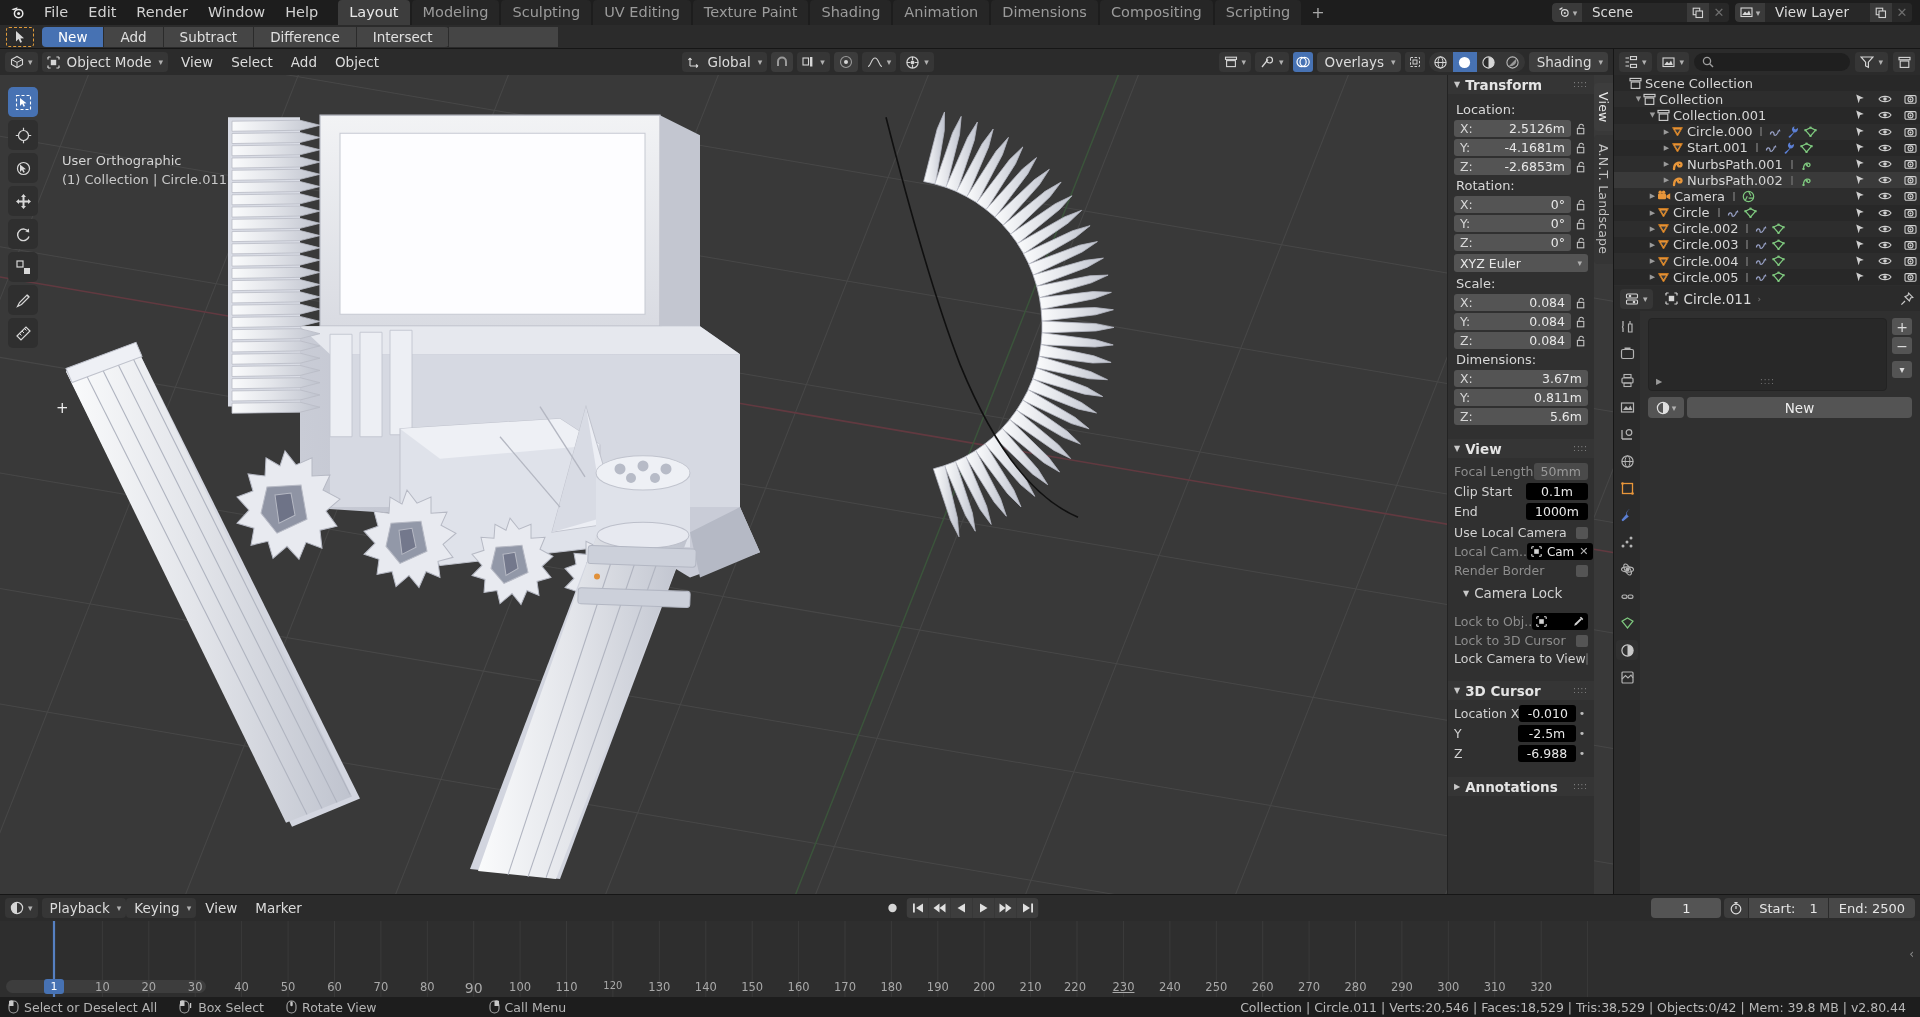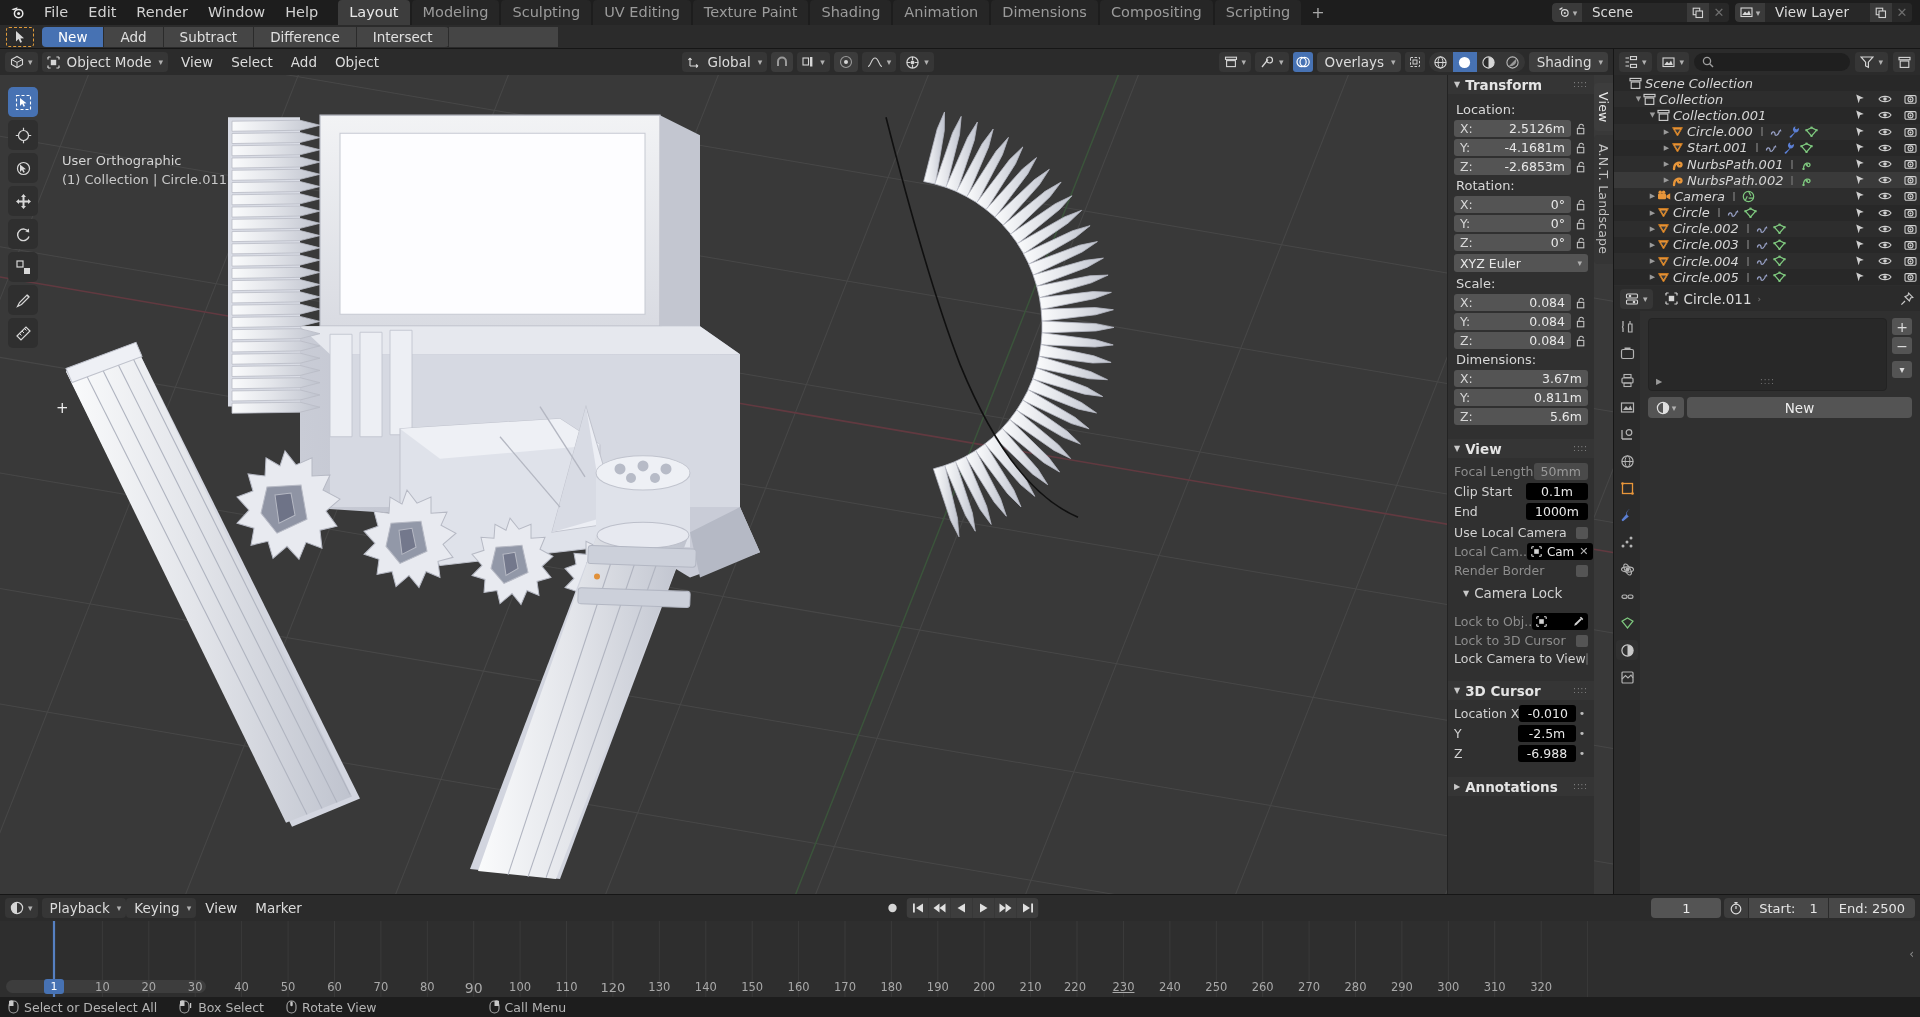--- a/index.html
+++ b/index.html
@@ -103,21 +103,21 @@
   .np-sec .dots{margin-left:auto;color:#8a8a8a;font-size:8px;letter-spacing:1px;}
   .dotbtn{width:12px;text-align:center;color:#bdbdbd;font-size:11px;}
 
   
   .right-col{width:307px;flex:none;display:flex;flex-direction:column;background:#303030;border-left:1px solid #161616;}
   
   .outliner{height:237px;flex:none;display:flex;flex-direction:column;background:#282828;}
   .ol-head{height:26px;background:#2b2b2b;display:flex;align-items:center;gap:5px;padding:0 5px;flex:none;}
   .ol-search{flex:1;height:18px;background:#1f1f1f;border-radius:9px;display:flex;align-items:center;padding:0 8px;gap:5px;}
   .ol-body{flex:1;overflow:hidden;position:relative;}
-  .olrow{height:16.2px;display:flex;align-items:center;position:relative;font-size:13px;color:#d6d6d6;padding-left:6px;font-style:italic;}
+  .olrow{height:16.2px;display:flex;align-items:center;position:relative;font-size:13px;color:#d6d6d6;padding-left:6px;}
   .olrow.alt{background:#2d2d2d;}
   .olrow.sel{background:#3a3a3a;}
   .olrow .name{white-space:nowrap;margin-left:3px;}
   .olrow .icons{display:flex;align-items:center;gap:5px;margin-left:7px;}
   .olrow .rbtns{position:absolute;right:3px;display:flex;align-items:center;gap:12px;}
   .indent{display:inline-block;}
   .disc{width:9px;display:inline-flex;align-items:center;justify-content:center;color:#9a9a9a;font-size:7px;}
   
   .props{flex:1;display:flex;flex-direction:column;min-height:0;background:#303030;}
   .pr-head{height:25px;background:#2b2b2b;display:flex;align-items:center;gap:6px;padding:0 6px;flex:none;}
@@ -1836,21 +1836,21 @@
           <div style="position:absolute;left:135.8px;top:1px;width:26px;text-align:center;font-size:11.5px;color:#a9a9a9;">20</div>
           <div style="position:absolute;left:182.2px;top:1px;width:26px;text-align:center;font-size:11.5px;color:#a9a9a9;">30</div>
           <div style="position:absolute;left:228.6px;top:1px;width:26px;text-align:center;font-size:11.5px;color:#a9a9a9;">40</div>
           <div style="position:absolute;left:275.1px;top:1px;width:26px;text-align:center;font-size:11.5px;color:#a9a9a9;">50</div>
           <div style="position:absolute;left:321.5px;top:1px;width:26px;text-align:center;font-size:11.5px;color:#a9a9a9;">60</div>
           <div style="position:absolute;left:367.9px;top:1px;width:26px;text-align:center;font-size:11.5px;color:#a9a9a9;">70</div>
           <div style="position:absolute;left:414.3px;top:1px;width:26px;text-align:center;font-size:11.5px;color:#a9a9a9;">80</div>
           <div style="position:absolute;left:460.7px;top:1px;width:26px;text-align:center;font-size:14px;color:#a9a9a9;">90</div>
           <div style="position:absolute;left:507.1px;top:1px;width:26px;text-align:center;font-size:11.5px;color:#a9a9a9;">100</div>
           <div style="position:absolute;left:553.5px;top:1px;width:26px;text-align:center;font-size:11.5px;color:#a9a9a9;">110</div>
-          <div style="position:absolute;left:599.9px;top:1px;width:26px;text-align:center;font-size:13px;color:#a9a9a9;">120</div>
+          <div style="position:absolute;left:599.9px;top:1px;width:26px;text-align:center;font-size:10px;color:#a9a9a9;">120</div>
           <div style="position:absolute;left:646.3px;top:1px;width:26px;text-align:center;font-size:11.5px;color:#a9a9a9;">130</div>
           <div style="position:absolute;left:692.8px;top:1px;width:26px;text-align:center;font-size:11.5px;color:#a9a9a9;">140</div>
           <div style="position:absolute;left:739.2px;top:1px;width:26px;text-align:center;font-size:11.5px;color:#a9a9a9;">150</div>
           <div style="position:absolute;left:785.6px;top:1px;width:26px;text-align:center;font-size:11.5px;color:#a9a9a9;">160</div>
           <div style="position:absolute;left:832.0px;top:1px;width:26px;text-align:center;font-size:11.5px;color:#a9a9a9;">170</div>
           <div style="position:absolute;left:878.4px;top:1px;width:26px;text-align:center;font-size:11.5px;color:#a9a9a9;">180</div>
           <div style="position:absolute;left:924.8px;top:1px;width:26px;text-align:center;font-size:11.5px;color:#a9a9a9;">190</div>
           <div style="position:absolute;left:971.2px;top:1px;width:26px;text-align:center;font-size:11.5px;color:#a9a9a9;">200</div>
           <div style="position:absolute;left:1017.6px;top:1px;width:26px;text-align:center;font-size:11.5px;color:#a9a9a9;">210</div>
           <div style="position:absolute;left:1064.0px;top:1px;width:26px;text-align:left;font-size:11.5px;color:#a9a9a9;">220</div>
@@ -1902,14 +1902,15 @@
         <div class="kb" style="margin-left: 90px;">
           <span style="display: inline-flex;">
             <svg width="11" height="14" viewBox="0 0 11 14">
               <rect x="1" y="1" width="9" height="12" rx="4.5" fill="none" stroke="#a8a8a8" stroke-width="1.1"></rect>
               <path d="M10 1 A4.5 4.5 0 0 0 5.5 1 L5.5 6 L10 6 Z" fill="#c8c8c8"></path>
             </svg>
           </span>
           <span>Call Menu</span>
         </div>
       </div>
+    <div class="status-right">Collection | Circle.011 | Verts:20,546 | Faces:18,529 | Tris:38,529 | Objects:0/42 | Mem: 39.8 MB | v2.80.44</div>
   </div>
 </div>
 
 </body></html>

